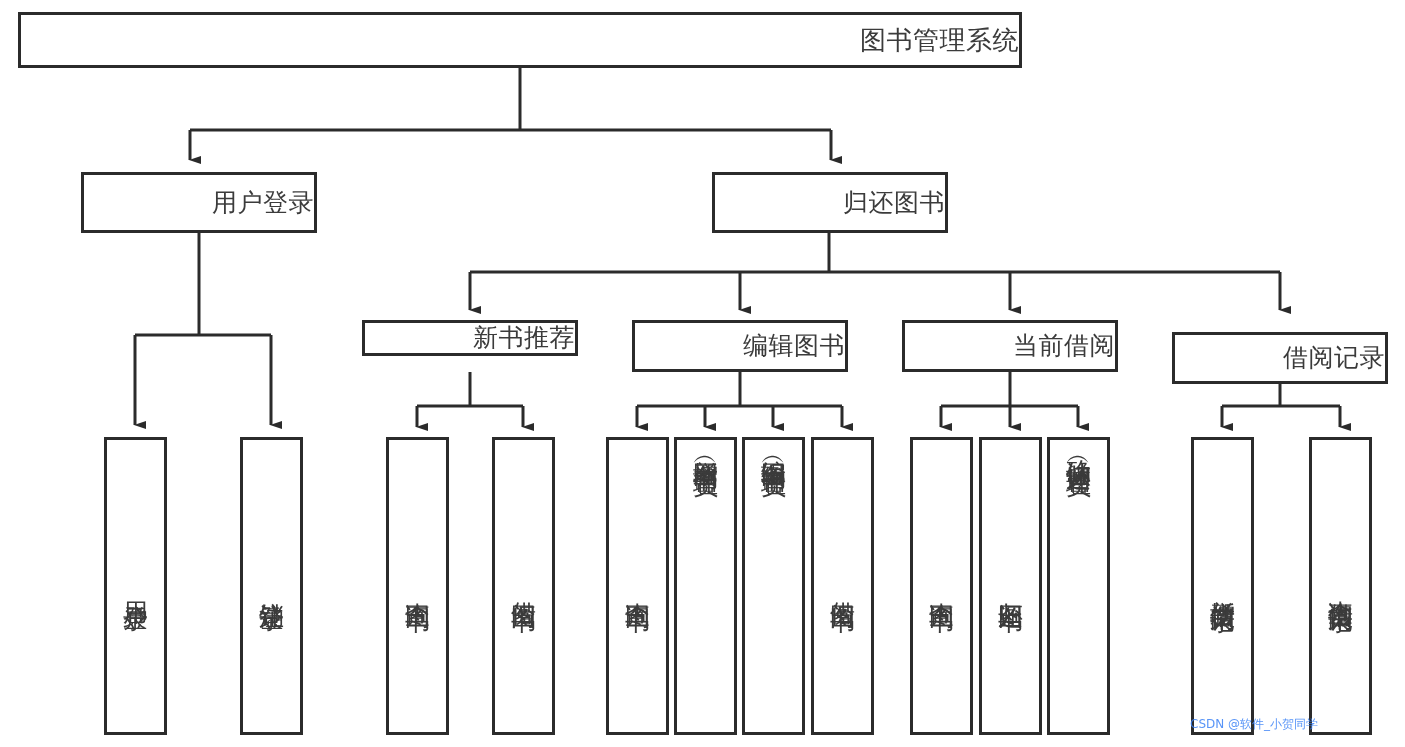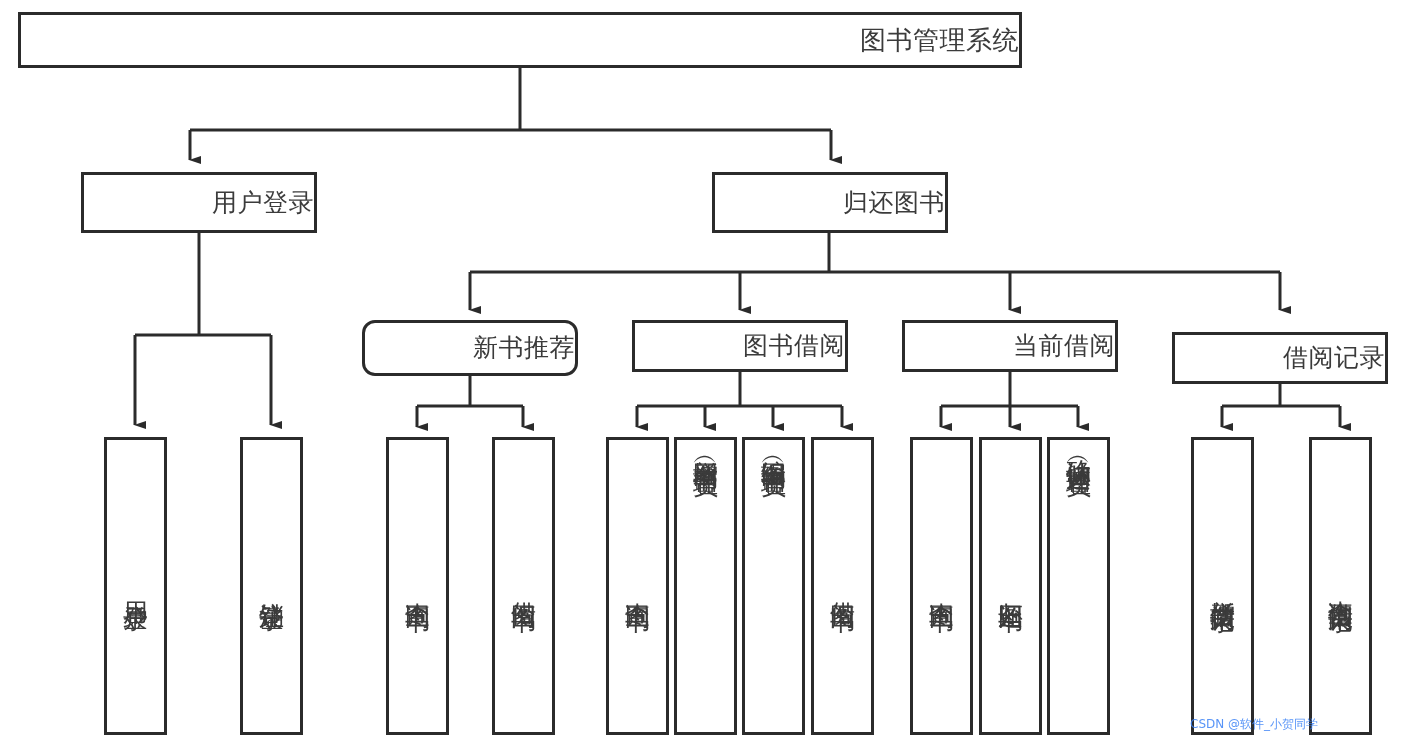--- a/index.html
+++ b/index.html
@@ -133,26 +133,26 @@
   </div>
 
   <div class="node horiz" style="left:81px; top:172px; width:236px; height:61px;">
     <span class="label">用户登录</span>
   </div>
 
   <div class="node horiz" style="left:712px; top:172px; width:236px; height:61px;">
     <span class="label">归还图书</span>
   </div>
 
-  <div class="node horiz" style="left:362px; top:320px; width:216px; height:56px;border-radius:13px;">
+  <div class="node horiz" style="left:362px; top:320px; width:216px; height:36px;">
     <span class="label">新书推荐</span>
   </div>
 
   <div class="node horiz" style="left:632px; top:320px; width:216px; height:52px;">
-    <span class="label">图书借阅</span>
+    <span class="label">编辑图书</span>
   </div>
 
   <div class="node horiz" style="left:902px; top:320px; width:216px; height:52px;">
     <span class="label">当前借阅</span>
   </div>
 
   <div class="node horiz" style="left:1172px; top:332px; width:216px; height:52px;">
     <span class="label">借阅记录</span>
   </div>
 

